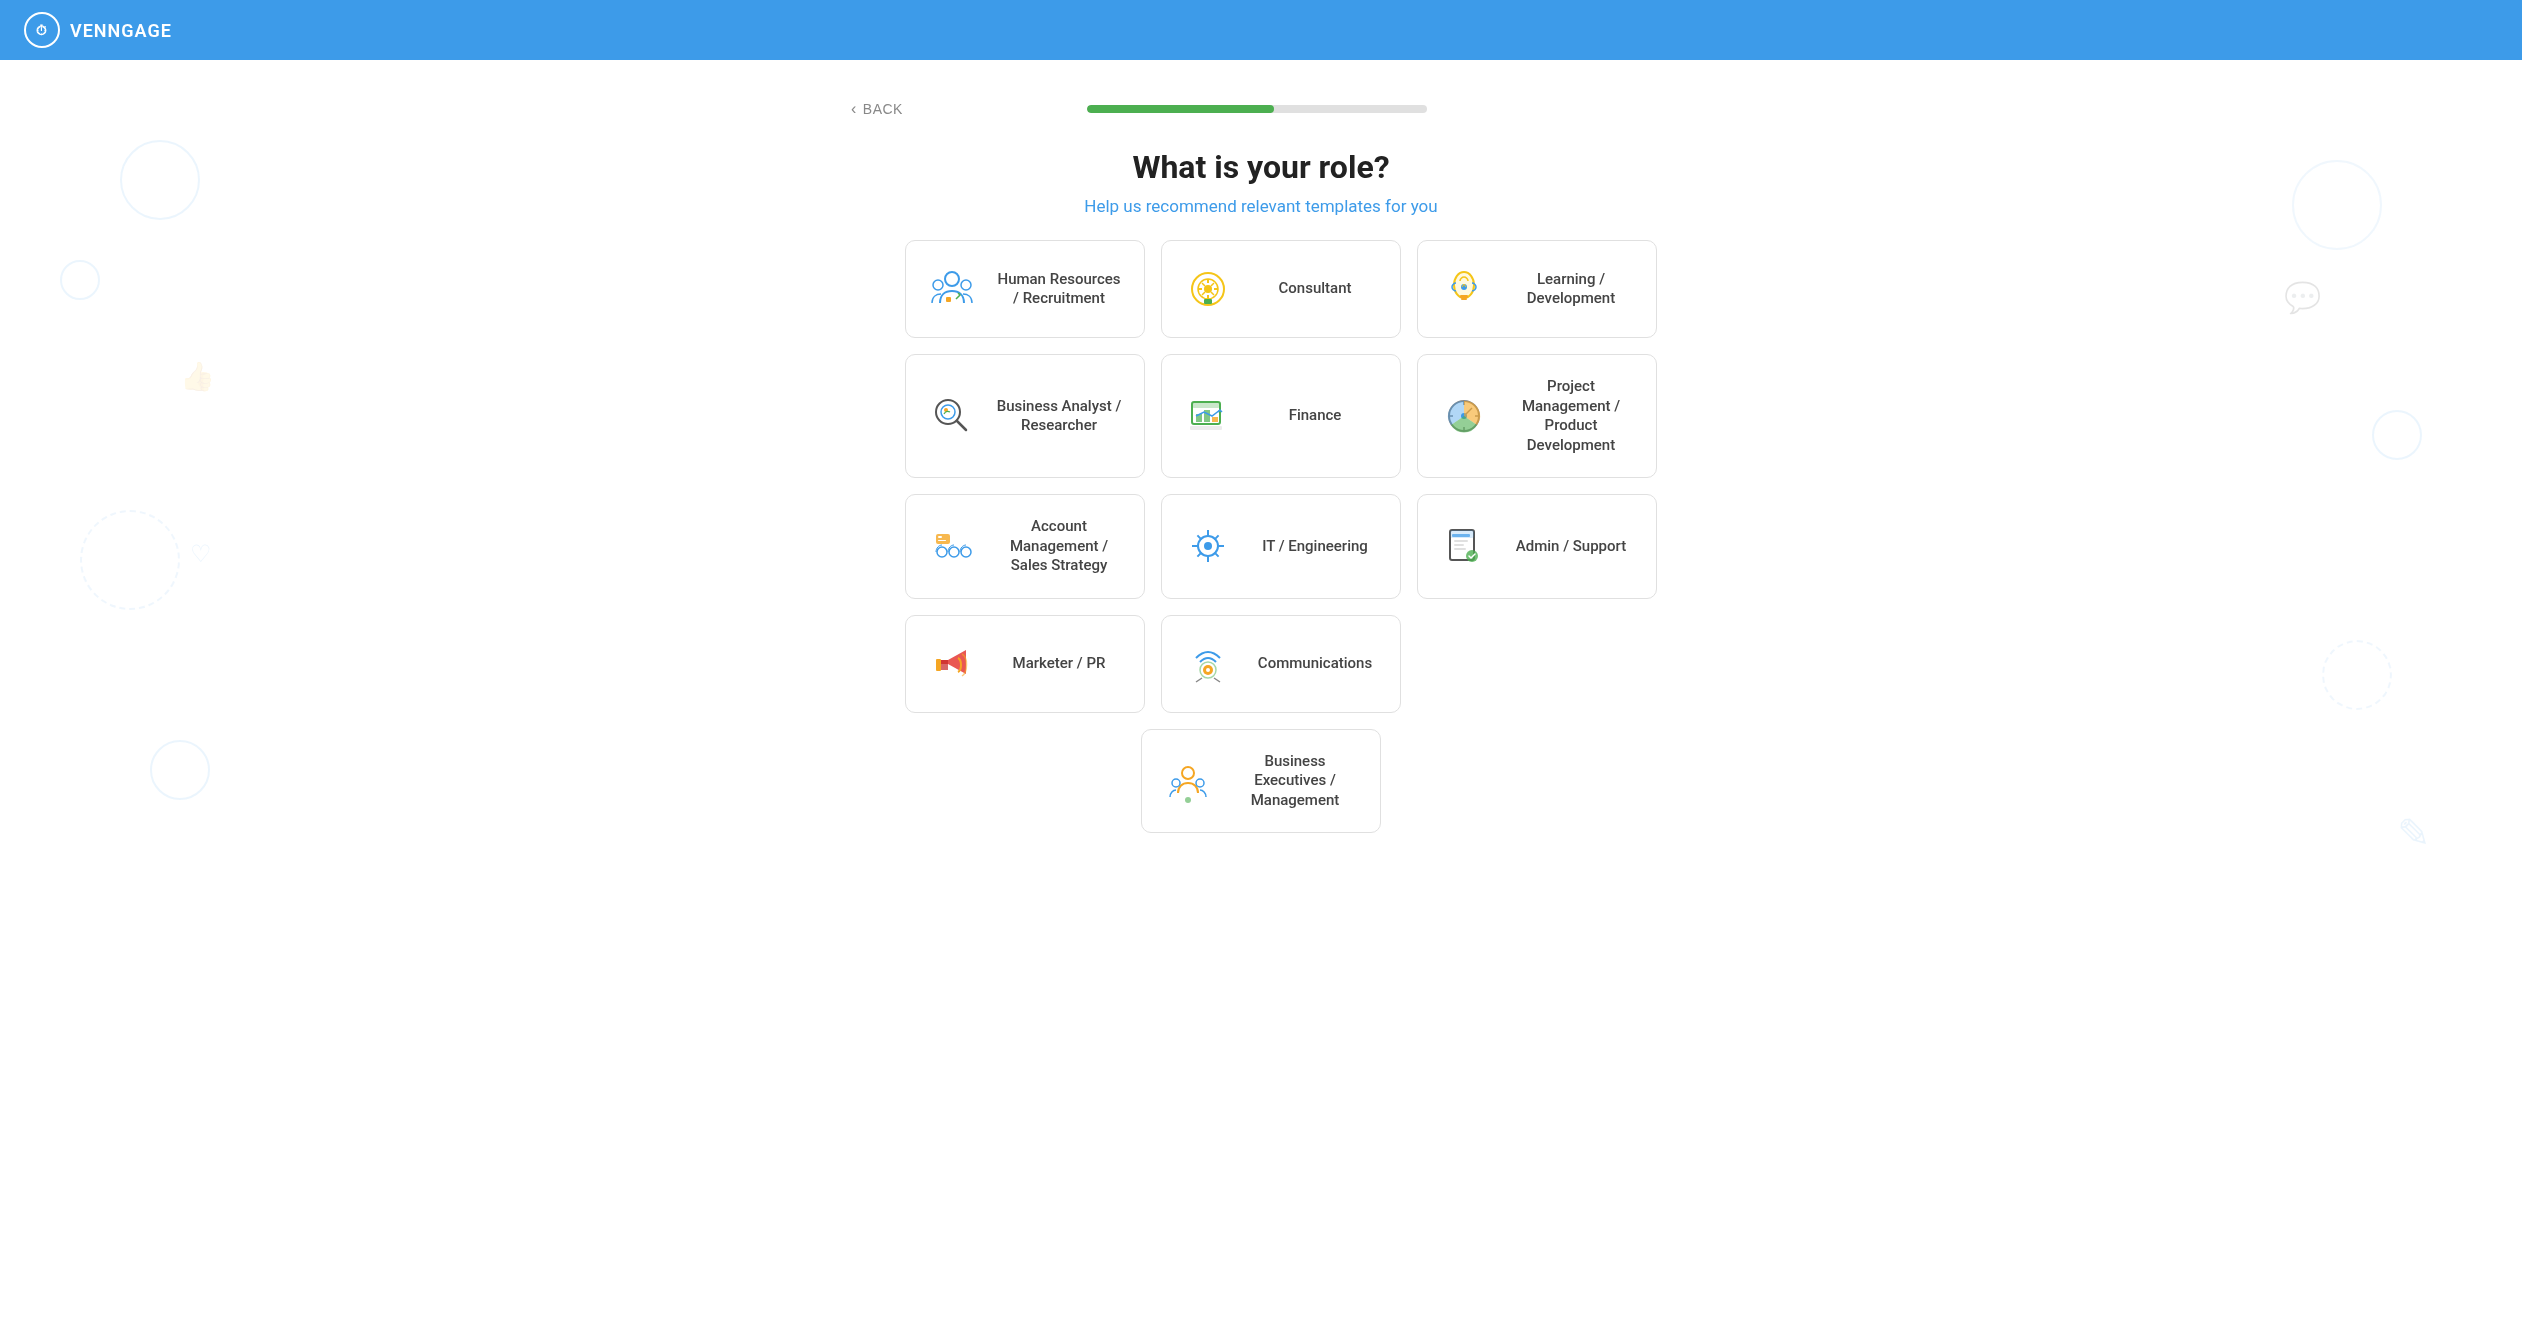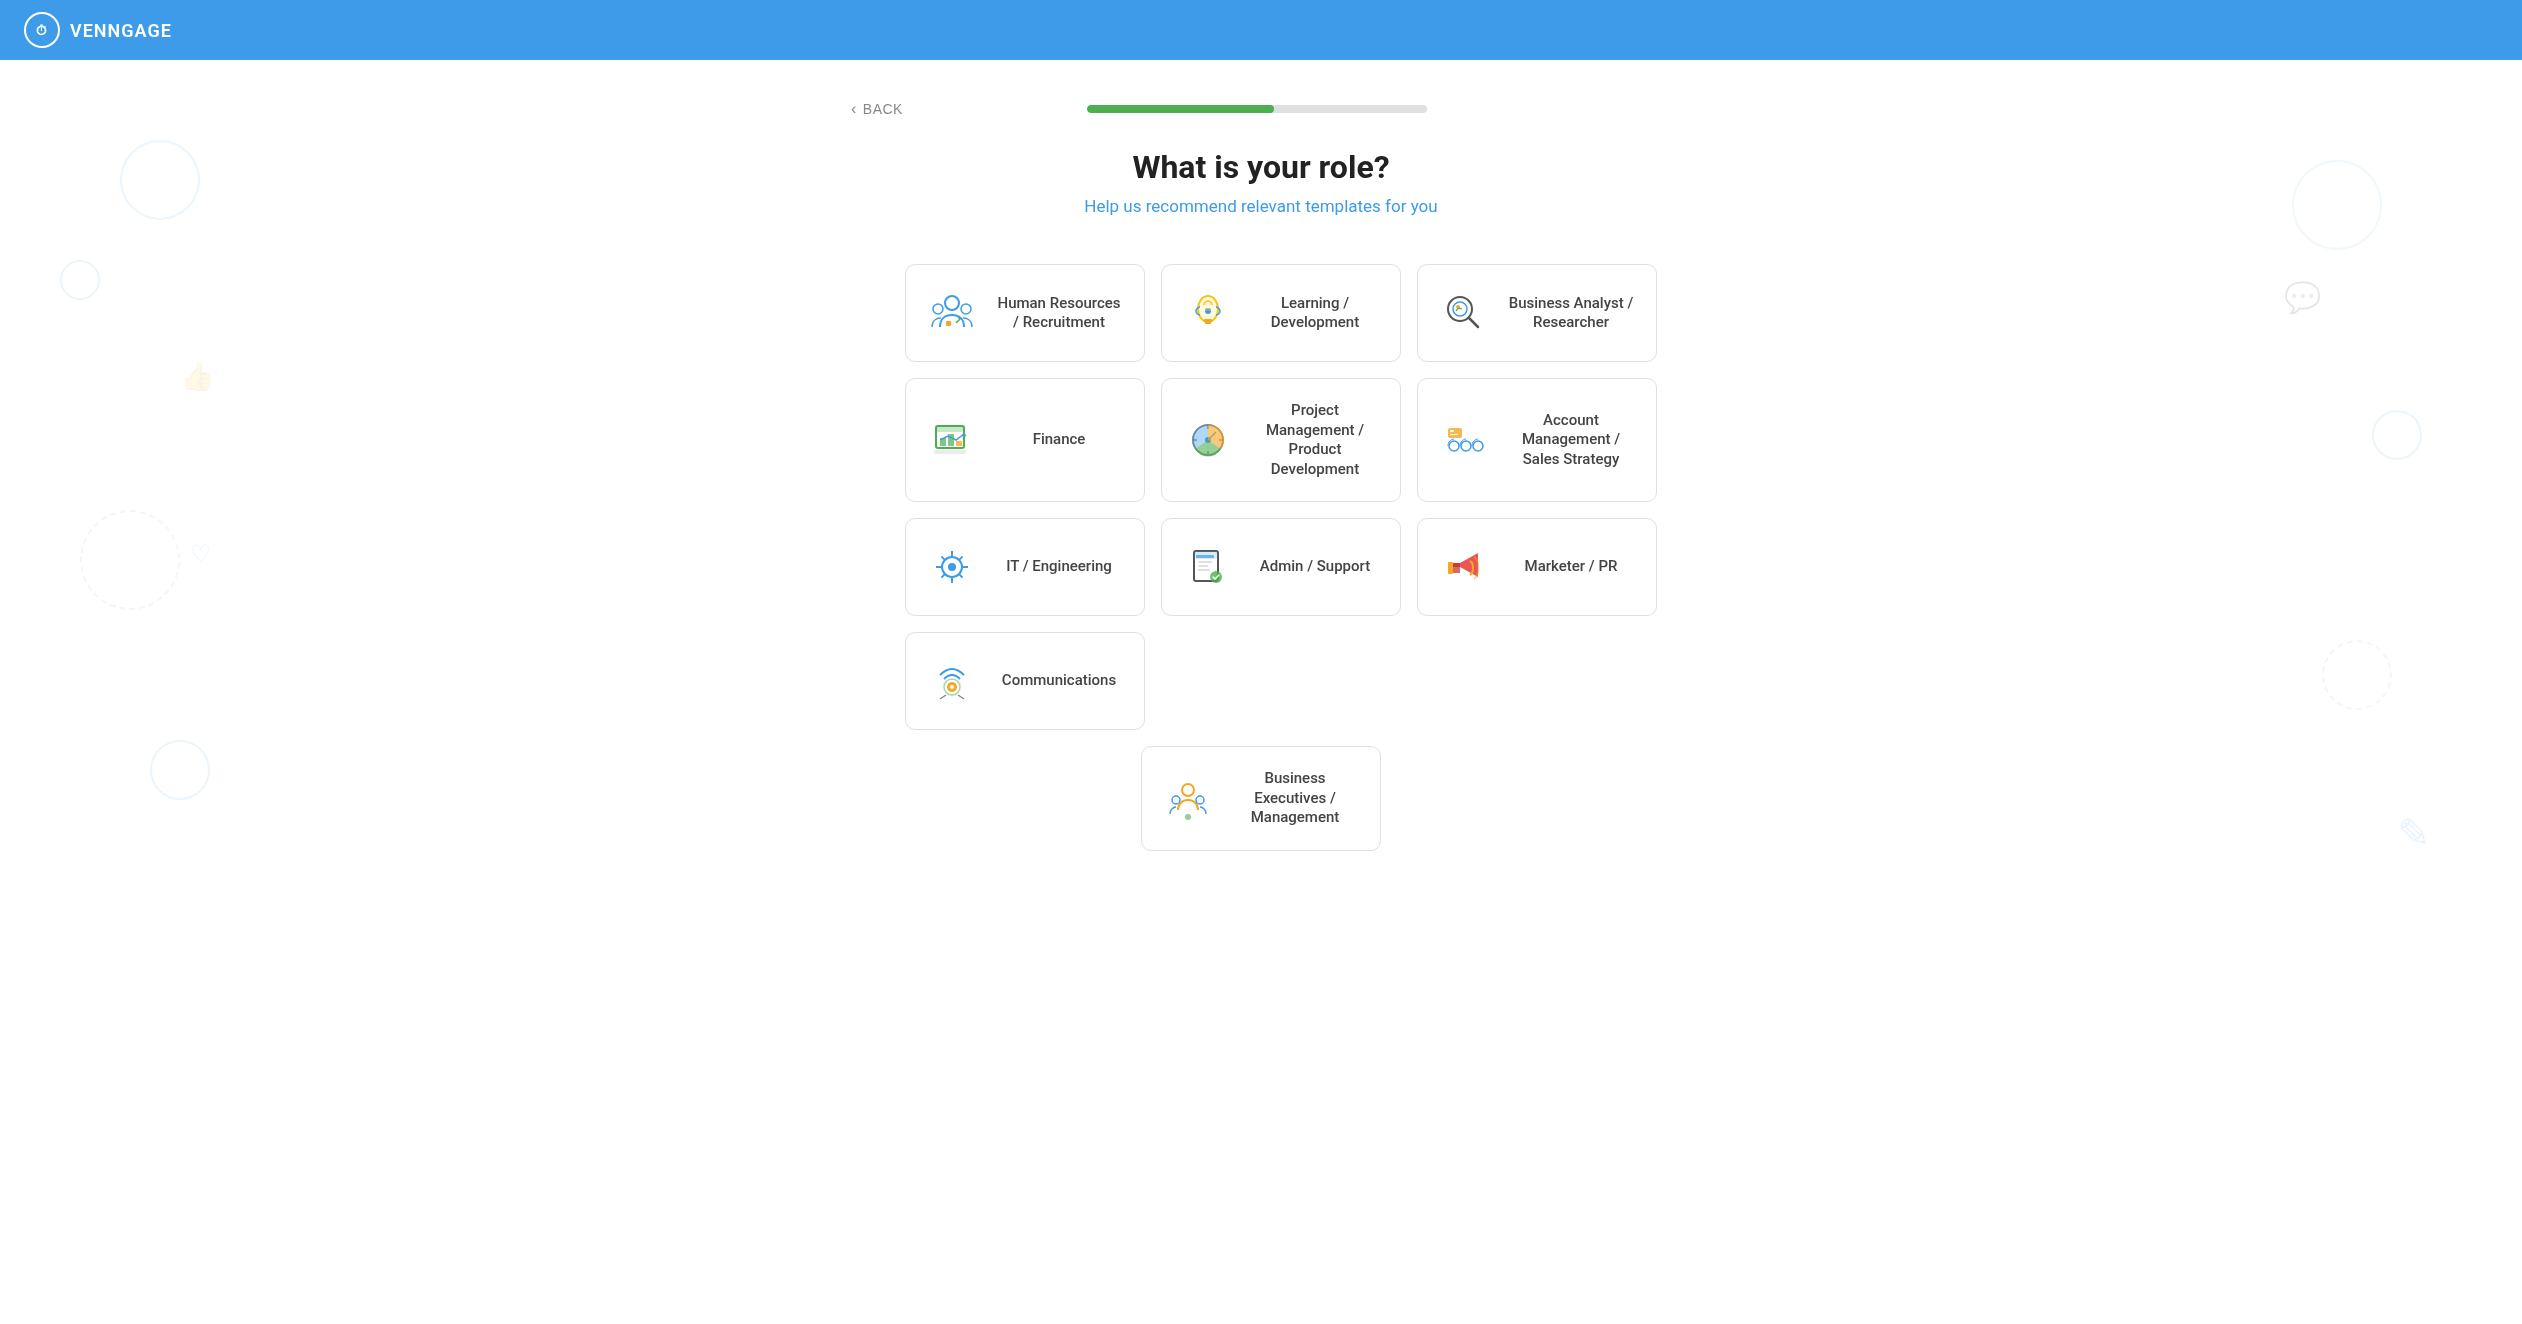--- a/index.html
+++ b/index.html
@@ -86,21 +86,21 @@
     .heading {
       font-size: 32px;
       font-weight: 700;
       color: #222;
       margin-bottom: 10px;
     }
     .subheading {
       font-size: 17px;
       color: #3d9be9;
       text-align: center;
-      margin-bottom: 48px;
+      margin-bottom: 24px;
     }
     .grid {
       display: grid;
       grid-template-columns: repeat(3, 240px);
       gap: 16px;
       position: relative;
       z-index: 1;
       margin-left: 40px;
     }
     .role-card {
@@ -184,20 +184,33 @@
           <path d="M4 38c0-6 4-9 9-9" stroke="#3d9be9" stroke-width="1.5" fill="none"></path>
           <path d="M44 38c0-6-4-9-9-9" stroke="#3d9be9" stroke-width="1.5" fill="none"></path>
           <path d="M12 38c0-8 5-12 12-12s12 4 12 12" stroke="#3d9be9" stroke-width="2" fill="none"></path>
           <rect x="18" y="32" width="5" height="5" fill="#f5a623" rx="1"></rect>
           <path d="M30 28l2 2-4 4" stroke="#4caf50" stroke-width="1.5"></path>
         </svg>
       </div>
       <span class="role-label">Human Resources / Recruitment</span>
     </div>
 
+    <div class="role-card">
+      <div class="role-icon">
+        <svg viewBox="0 0 48 48" fill="none" xmlns="http://www.w3.org/2000/svg">
+          <circle cx="24" cy="24" r="16" stroke="#f5c518" stroke-width="2" fill="none"></circle>
+          <circle cx="24" cy="24" r="10" stroke="#f5c518" stroke-width="1.5" fill="none"></circle>
+          <path d="M24 14v4M24 30v4M14 24h4M30 24h4" stroke="#f5c518" stroke-width="2"></path>
+          <circle cx="24" cy="24" r="4" fill="#f5c518"></circle>
+          <path d="M18 18l3 3M27 27l3 3M18 30l3-3M27 21l3-3" stroke="#f5c518" stroke-width="1.5"></path>
+          <rect x="20" y="34" width="8" height="5" rx="1" fill="#4caf50"></rect>
+        </svg>
+      </div>
+      <span class="role-label">Consultant</span>
+    </div>
 
     <div class="role-card">
       <div class="role-icon">
         <svg viewBox="0 0 48 48" fill="none" xmlns="http://www.w3.org/2000/svg">
           <ellipse cx="24" cy="20" rx="10" ry="13" stroke="#f5c518" stroke-width="2" fill="#fff9e0"></ellipse>
           <path d="M20 16c0-2 2-4 4-4s4 2 4 4" stroke="#f5c518" stroke-width="1.5"></path>
           <circle cx="24" cy="22" r="3" fill="#3d9be9"></circle>
           <rect x="20" y="30" width="8" height="3" rx="1" fill="#f5a623"></rect>
           <rect x="21" y="33" width="6" height="2" rx="1" fill="#f5a623"></rect>
           <path d="M16 18c-2 0-4 2-4 4s2 4 4 4" stroke="#3d9be9" stroke-width="1.5"></path>

